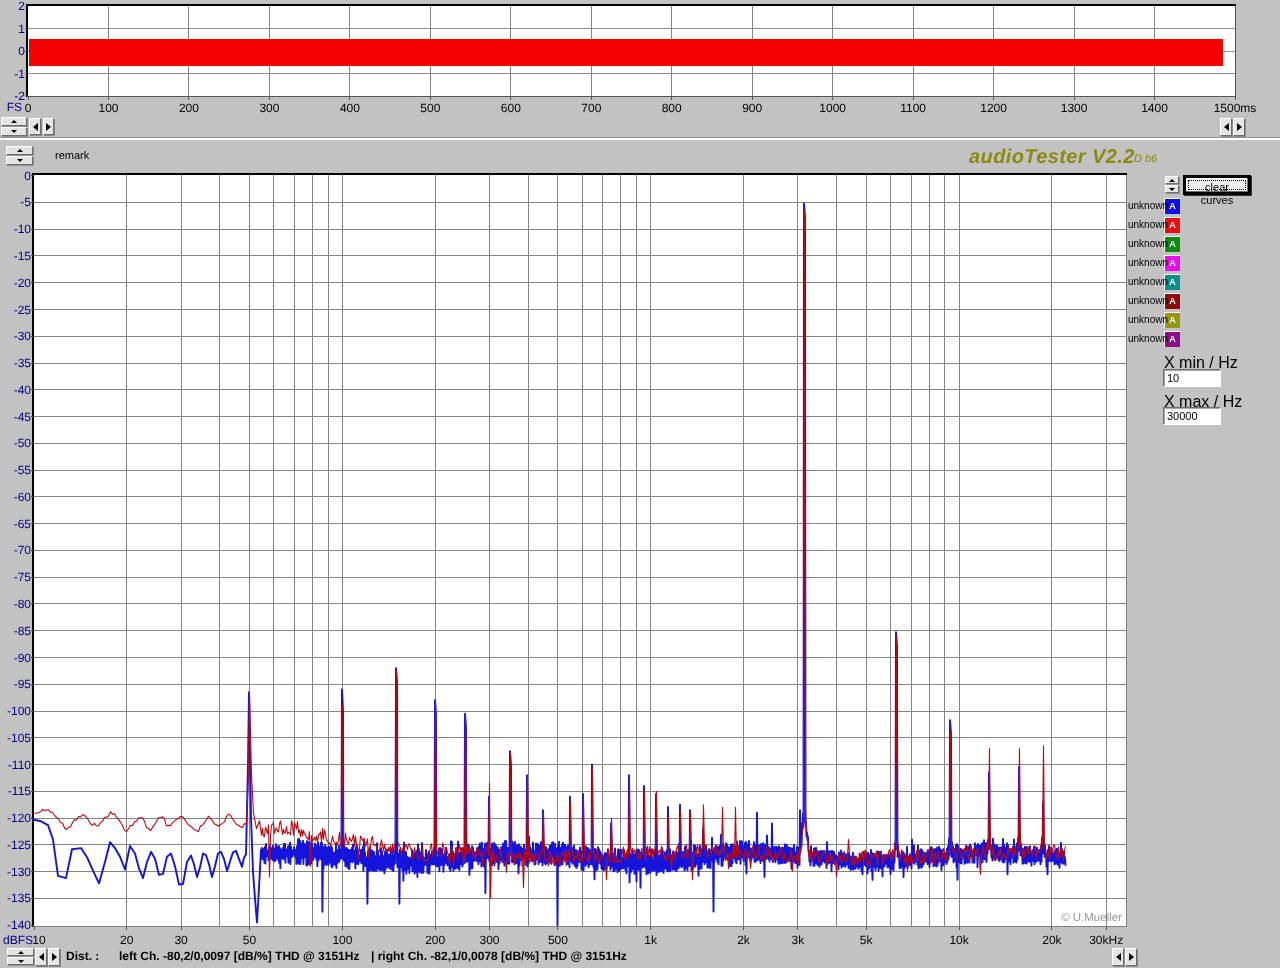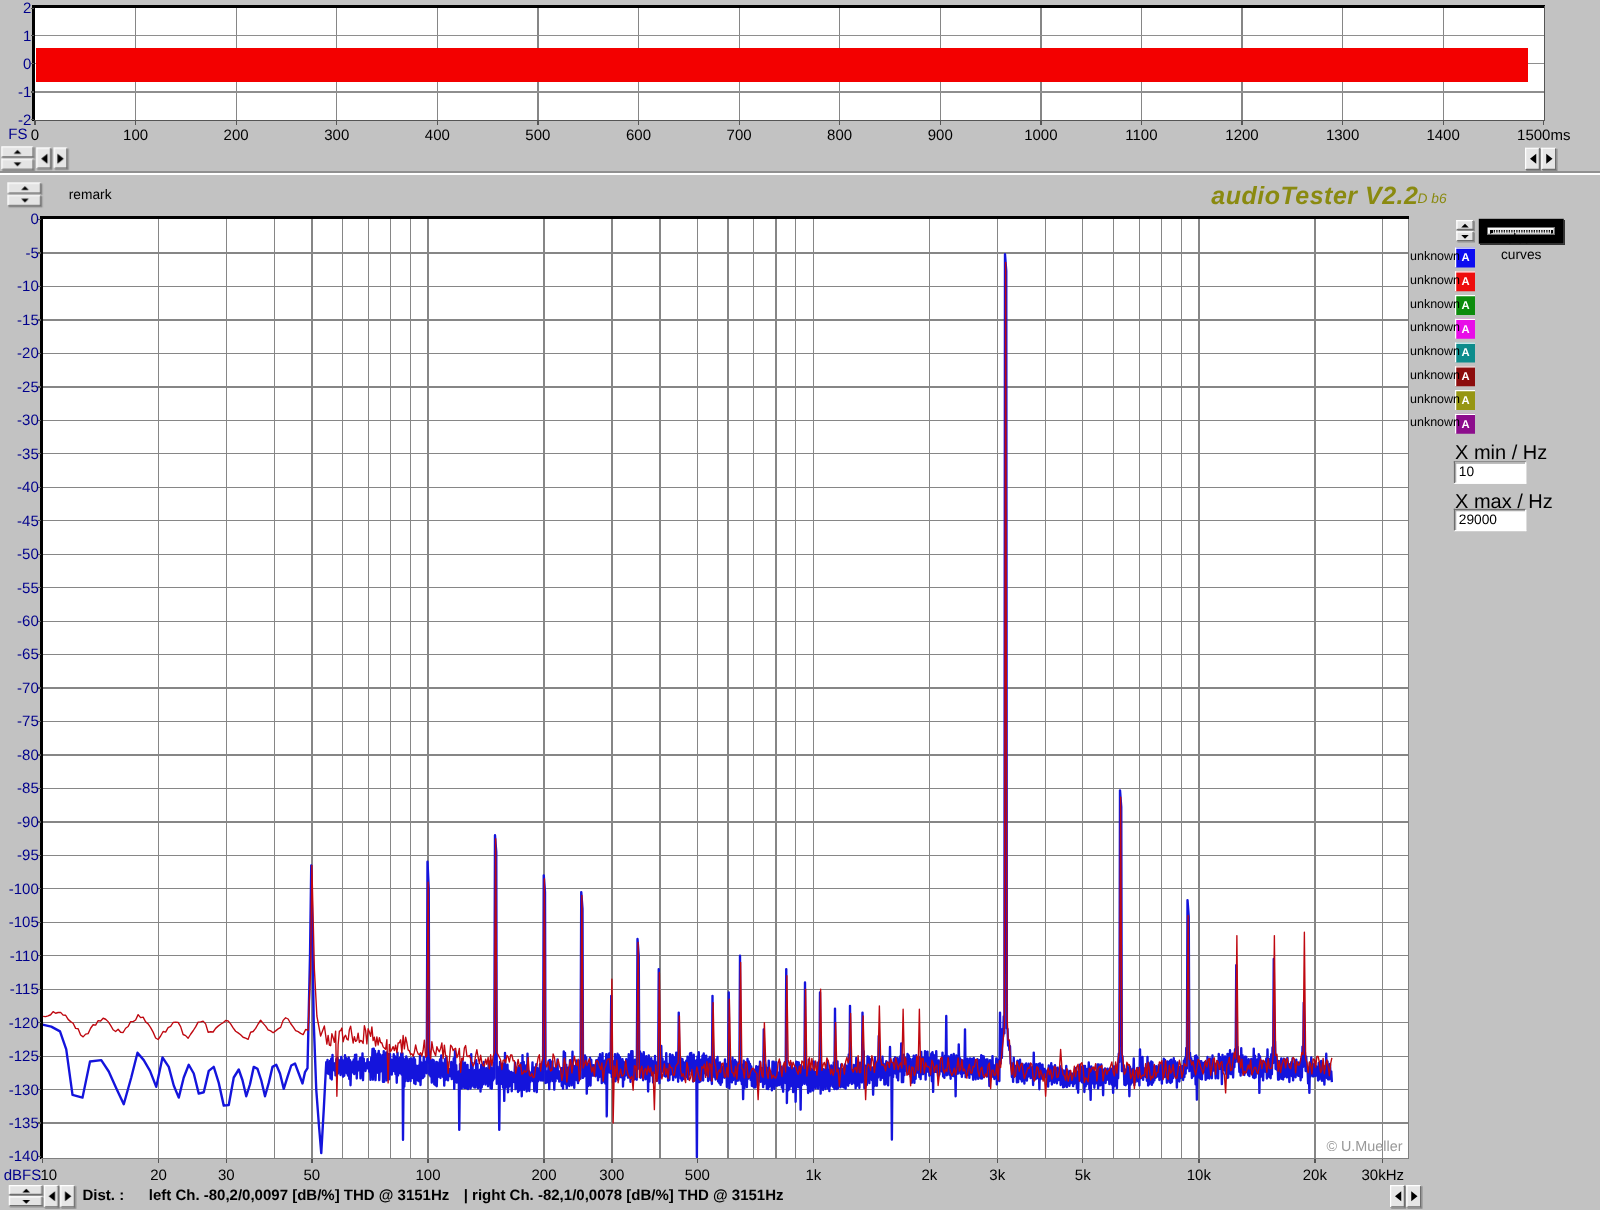--- a/index.html
+++ b/index.html
@@ -6,21 +6,21 @@
 svg,body{will-change:transform;transform:translateZ(0)}
 body{background:#c2c2c2;font-family:"Liberation Sans",sans-serif;position:relative;-webkit-font-smoothing:antialiased}
 .spin{position:absolute;display:flex;flex-direction:column;gap:1px}
 .sb{background:#e4e4e4;border:1px solid;border-color:#fff #6e6e6e #6e6e6e #fff;box-shadow:1px 1px 0 #909090;display:flex;align-items:center;justify-content:center}
 .tu,.td{width:0;height:0;border-style:solid;border-color:transparent}
 .tu{border-bottom-color:#000;border-top-width:0}
 .td{border-top-color:#000;border-bottom-width:0}
 .ab{position:absolute;background:#e6e6e6;border:1px solid;border-color:#fff #6e6e6e #6e6e6e #fff;box-shadow:1px 1px 0 #8a8a8a;display:flex;align-items:center;justify-content:center}
 .tl{width:0;height:0;border:4px solid transparent;border-left-width:0;border-right-width:5px;border-right-color:#000}
 .tr{width:0;height:0;border:4px solid transparent;border-left-width:5px;border-right-width:0;border-left-color:#000}
-.btn{position:absolute;left:1183px;top:175px;width:68px;height:20px;background:#efefef;border:7px solid #000000;box-shadow:inset -1px -1px 0 #707070,inset 1px 1px 0 #fff,1px 1px 0 #333;font-size:11px;text-align:center}
+.btn{position:absolute;left:1183px;top:175px;width:68px;height:20px;background:#efefef;border:3px solid #000000;box-shadow:inset -1px -1px 0 #707070,inset 1px 1px 0 #fff,1px 1px 0 #333;font-size:11px;text-align:center}
 .btn i{position:absolute;left:2px;top:2px;right:2px;bottom:2px;border:1px dotted #000;font-style:normal;line-height:13px}
 .lg{position:absolute;left:1164px;width:16px;height:16px;border-top:1px solid #fff;border-left:1px solid #fff;color:#fff;font-size:9px;font-weight:bold;text-align:center;line-height:15px}
 .lgt{position:absolute;left:1128px;font-size:10px;color:#000}
 .xlab{position:absolute;left:1164px;font-size:16px;color:#000}
 .tb{position:absolute;left:1163px;width:58px;height:18px;background:#fff;border:1px solid;border-color:#6e6e6e #fff #fff #6e6e6e;box-shadow:inset 1px 1px 0 #a8a8a8;font-size:11px;padding:2px 0 0 3px}
 </style></head>
 <body>
 <svg width="1280" height="968" viewBox="0 0 1280 968" shape-rendering="crispEdges" text-rendering="geometricPrecision" style="position:absolute;left:0;top:0">
 <style>
 text{font-family:"Liberation Sans",sans-serif;-webkit-font-smoothing:antialiased}
@@ -177,21 +177,21 @@
 <div class="lgt" style="top:276px">unknown</div>
 <div class="lg" style="top:293px;background:#8c0d0d"><span>A</span></div>
 <div class="lgt" style="top:295px">unknown</div>
 <div class="lg" style="top:312px;background:#969613"><span>A</span></div>
 <div class="lgt" style="top:314px">unknown</div>
 <div class="lg" style="top:331px;background:#8c0d8c"><span>A</span></div>
 <div class="lgt" style="top:333px">unknown</div>
 <div class="xlab" style="top:354px">X min / Hz</div>
 <div class="tb" style="top:369px">10</div>
 <div class="xlab" style="top:393px">X max / Hz</div>
-<div class="tb" style="top:407px">29000</div>
+<div class="tb" style="top:407px">30000</div>
 <div class="spin" style="left:7px;top:948px;width:27px;height:19px">
 <div class="sb" style="height:8px">
       <div class="tu" style="border-left-width:3px;border-right-width:3px;border-bottom-width:3px"></div>
     </div>
 <div class="sb" style="height:8px">
       <div class="td" style="border-left-width:3px;border-right-width:3px;border-top-width:3px"></div>
     </div>
 </div>
 <div class="ab" style="left:35px;top:948px;width:12px;height:18px">
     <div class="tl"></div>

